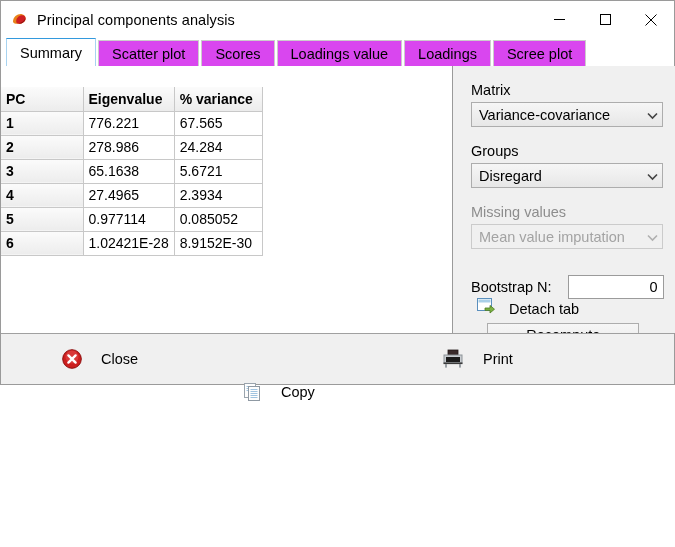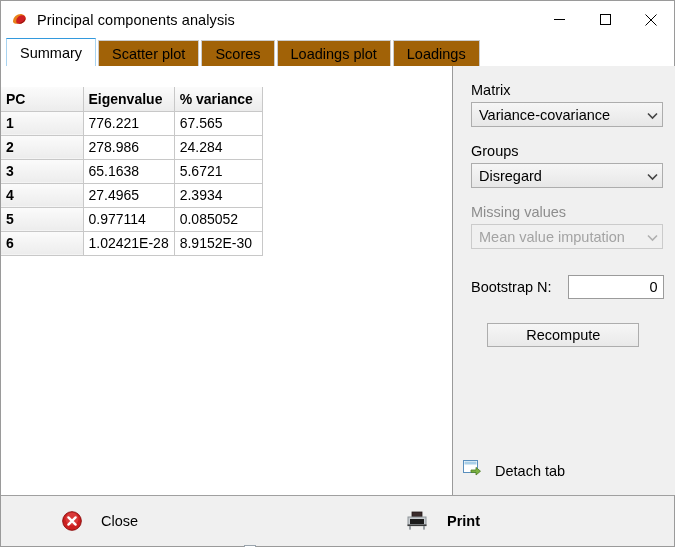--- a/index.html
+++ b/index.html
@@ -10,21 +10,21 @@
   body {
     width: 675px;
     height: 547px;
     overflow: hidden;
     font-family: "Liberation Sans", sans-serif;
     -webkit-font-smoothing: antialiased;
   }
   .window {
     position: relative;
     width: 675px;
-    height: 547px;
+    height: 385px;
     background: #f0f0f0;
     border: 1px solid #9a9a9a;
     box-sizing: border-box;
     display: flex;
     flex-direction: column;
   }
 
   
   .titlebar {
     height: 37px;
@@ -80,21 +80,21 @@
   }
   .tab {
     height: 26px;
     box-sizing: border-box;
     padding: 0 13px;
     display: flex;
     align-items: center;
     justify-content: center;
     font-size: 14.5px;
     color: #000000;
-    background: #a16207;
+    background: #d946ef;
     border: 1px solid #cccccc;
     border-bottom: none;
     margin-right: 2px;
     white-space: nowrap;
   }
   .tab.selected {
     background: #ffffff;
     border: 1px solid #a8d3f0;
     border-top: 1px solid #3399dd;
     border-bottom: none;
@@ -224,21 +224,21 @@
     height: 24px;
     background: linear-gradient(to bottom, #f6f6f6 0%, #e9e9e9 100%);
     border: 1px solid #adadad;
     font-family: "Liberation Sans", sans-serif;
     font-size: 14.5px;
     color: #000000;
     padding: 0;
   }
   .detach {
     position: absolute;
-    left: 10px;
+    left: 24px;
     bottom: 14px;
     display: flex;
     align-items: center;
     text-align: right;
   }
   .detach-label {
     font-size: 14.5px;
     color: #000000;
     margin-left: 13px;
   }
@@ -305,24 +305,27 @@
     <div class="tab selected">
         <span>Summary</span>
       </div>
     <div class="tab">
         <span>Scatter plot</span>
       </div>
     <div class="tab">
         <span>Scores</span>
       </div>
     <div class="tab">
-        <span>Loadings plot</span>
+        <span>Loadings value</span>
       </div>
     <div class="tab">
         <span>Loadings</span>
+      </div>
+    <div class="tab">
+        <span>Scree plot</span>
       </div>
   </div>
 
   <div class="body-split">
 
     <div class="left-pane">
       <table class="pca">
         <colgroup>
           <col class="col-pc">
             <col class="col-eig">
@@ -447,21 +450,21 @@
           </g>
           <rect x="7.5" y="5.5" width="11" height="14" fill="#fdfdfd" stroke="#8f99a3" stroke-width="1"></rect>
           <g stroke="#9fc3e0" stroke-width="1">
             <path d="M9.5 8.5 h7 M9.5 10.5 h7 M9.5 12.5 h7 M9.5 14.5 h7 M9.5 16.5 h7"></path>
           </g>
         </svg>
       </span>
       <span class="tblabel">Copy</span>
     </div>
 
-    <div class="tbitem" style="left:404px;font-weight:bold;">
+    <div class="tbitem" style="left:440px;">
       <span>
         <svg class="ic" width="24" height="22" viewBox="0 0 24 22">
           <rect x="7" y="2" width="10" height="5" fill="#3a2b2b" stroke="#241a1a" stroke-width="0.8"></rect>
           <rect x="3" y="7" width="18" height="8" fill="#c9cdd1" stroke="#8d9398" stroke-width="1"></rect>
           <rect x="5" y="9" width="14" height="5" fill="#1c1c1c"></rect>
           <rect x="2.5" y="14.5" width="19" height="1.6" fill="#3a3a3a"></rect>
           <rect x="4" y="16" width="2" height="3.6" fill="#9aa0a5"></rect>
           <rect x="18" y="16" width="2" height="3.6" fill="#9aa0a5"></rect>
         </svg>
       </span>

